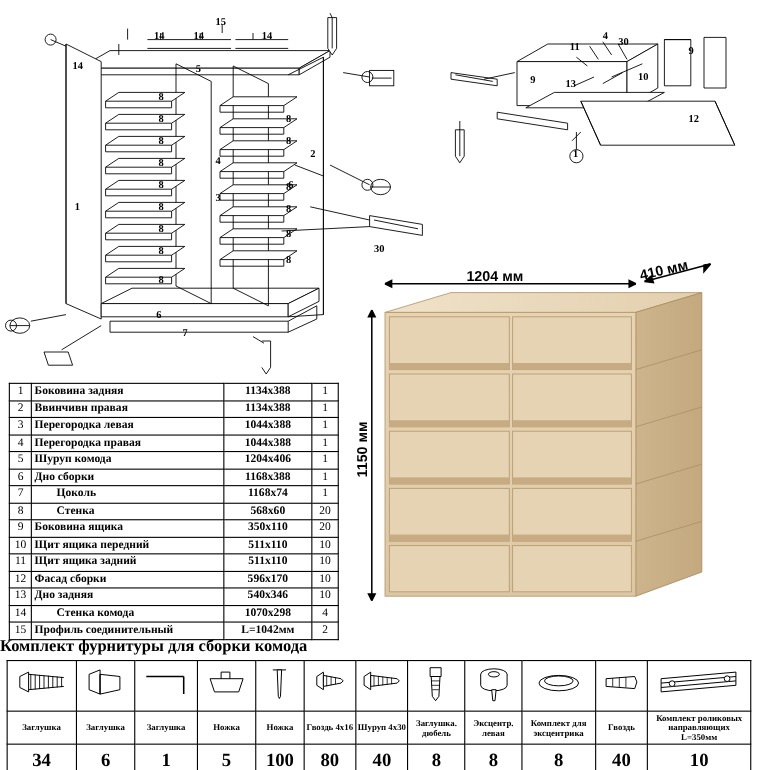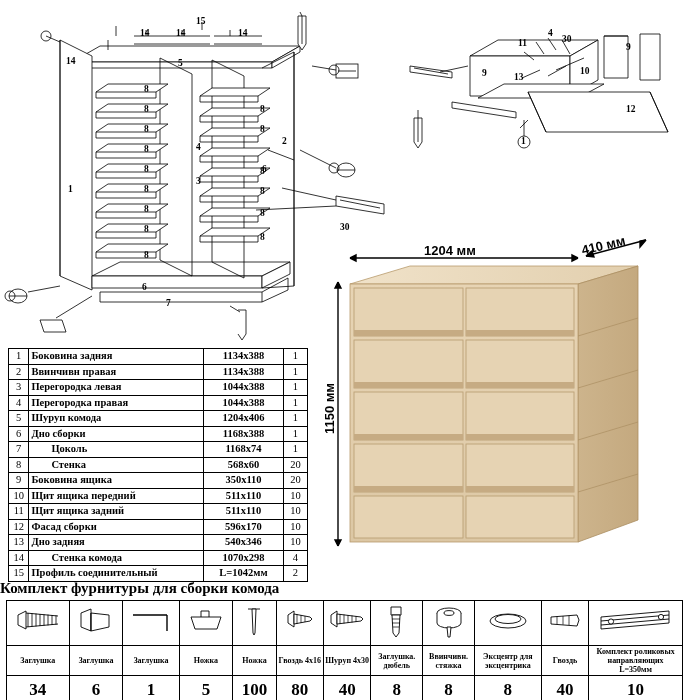--- a/index.html
+++ b/index.html
@@ -564,22 +564,22 @@
       </tr>
       <tr class="labels">
         <td>Заглушка</td>
         <td>Заглушка</td>
         <td>Заглушка</td>
         <td>Ножка</td>
         <td>Ножка</td>
         <td>Гвоздь 4х16</td>
         <td>Шуруп 4х30</td>
         <td>Заглушка. дюбель</td>
-        <td>Ввинчивн. стяжка</td>
-        <td>Эксцентр для эксцентрика</td>
+        <td>Эксцентр. левая</td>
+        <td>Комплект для эксцентрика</td>
         <td>Гвоздь</td>
         <td>Комплект роликовых направляющих L=350мм</td>
       </tr>
       <tr class="counts">
         <td>34</td>
         <td>6</td>
         <td>1</td>
         <td>5</td>
         <td>100</td>
         <td>80</td>

